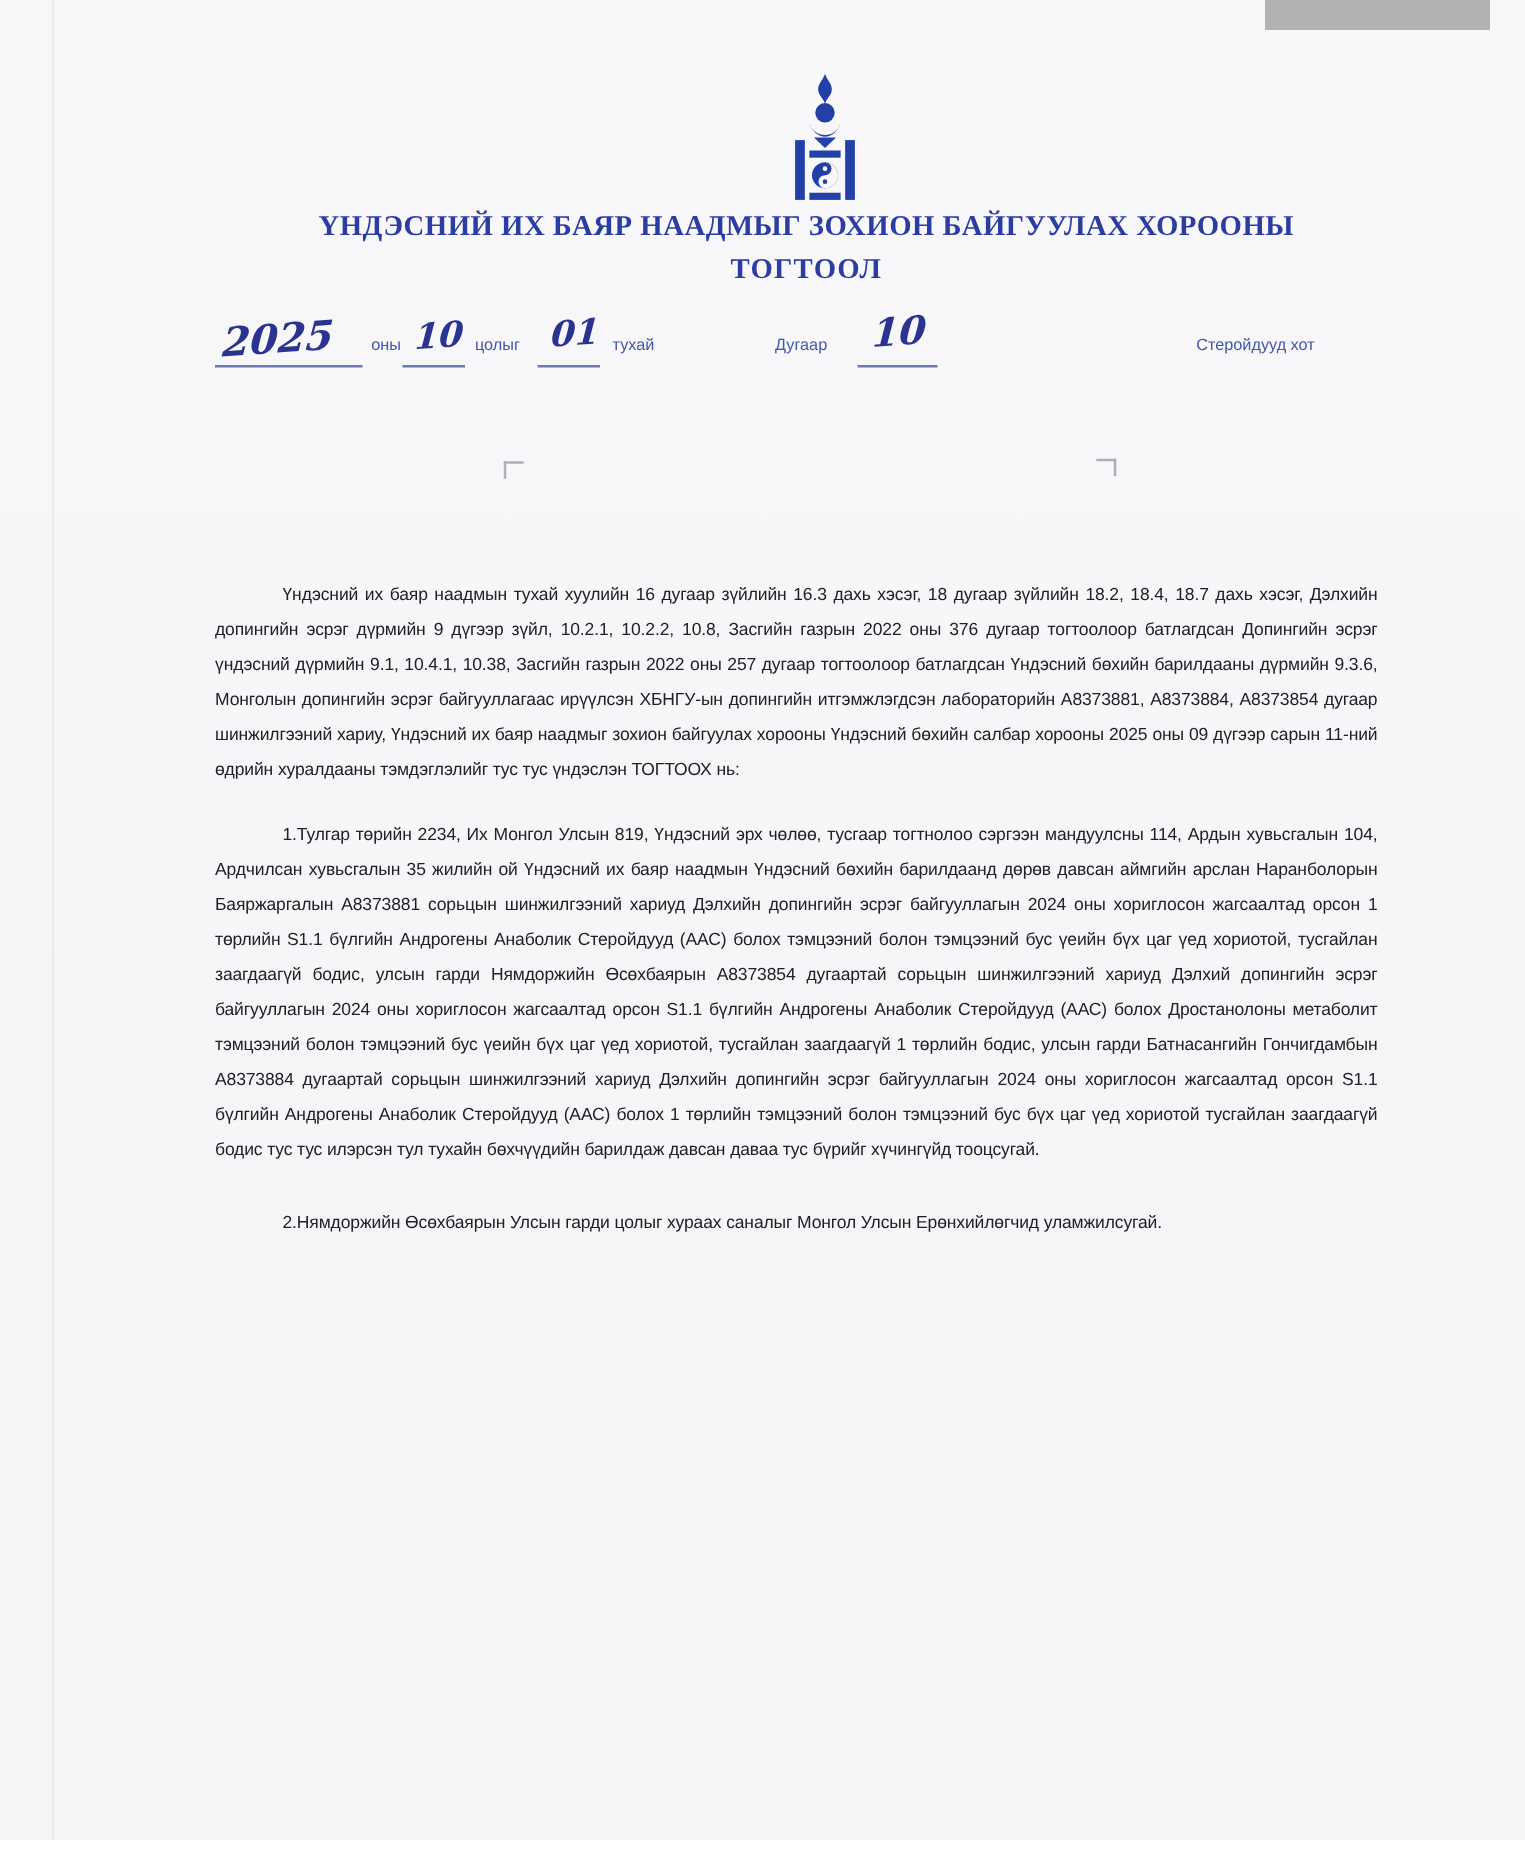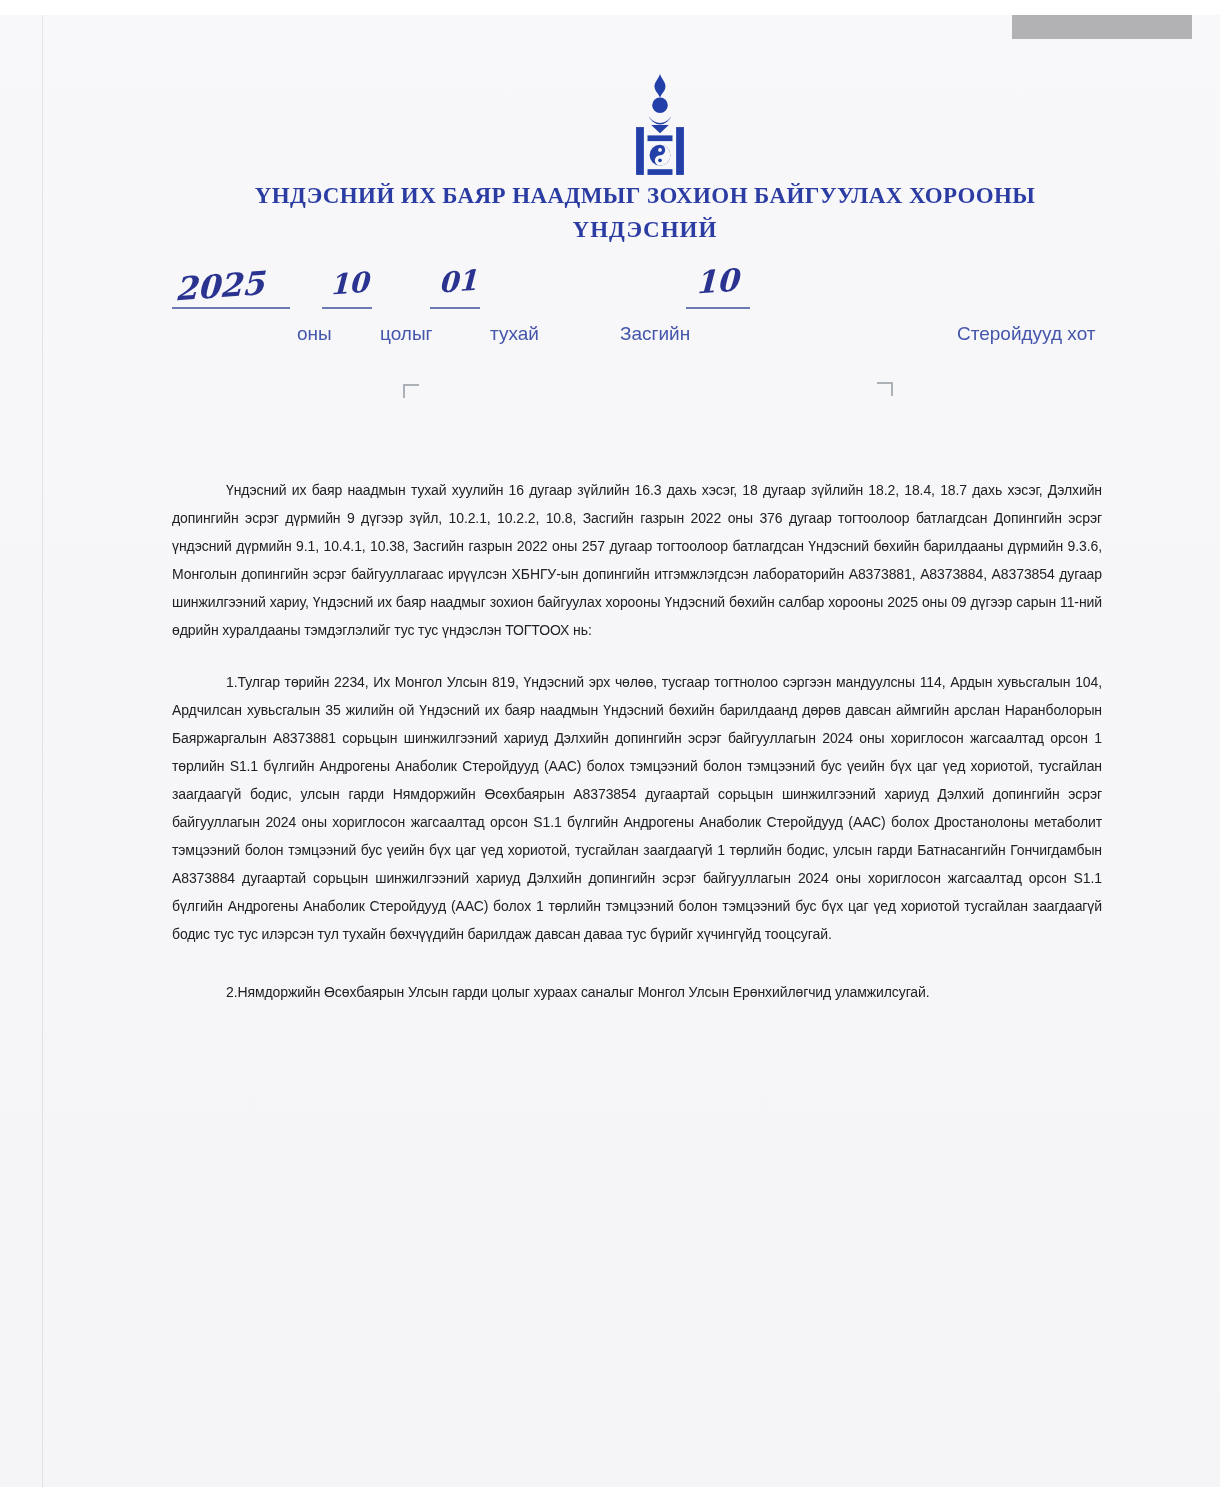--- a/index.html
+++ b/index.html
@@ -1,31 +1,31 @@
 <!DOCTYPE html>
 <html><head>
 <meta charset="utf-8">
 <style>
   html,body{margin:0;padding:0;background:#ffffff;}
   body{width:1220px;height:1498px;position:relative;font-family:"Liberation Sans",sans-serif;overflow:hidden;}
-  .page{position:absolute;left:0;top:15px;width:1220px;height:1472px;
+  .page{position:absolute;left:0;top:0;width:1220px;height:1472px;
         background:linear-gradient(180deg,#f8f7f9 0%,#f6f5f7 55%,#f5f4f6 100%);}
   .page-edge{position:absolute;left:42px;top:0;width:1px;height:1472px;background:rgba(140,150,140,0.18);}
   .scan-artifact{position:absolute;left:1012px;top:0;width:180px;height:24px;background:#b2b1b4;}
 
   .emblem{position:absolute;left:622px;top:58px;width:76px;height:104px;}
 
   .org-title{position:absolute;top:165px;left:70px;width:1150px;text-align:center;
              color:#2b3da3;font-family:"Liberation Serif",serif;font-weight:bold;
              font-size:23px;line-height:31px;letter-spacing:0.4px;}
   .doc-type{position:absolute;top:197px;left:70px;width:1150px;text-align:center;
              color:#2b3da3;font-family:"Liberation Serif",serif;font-weight:bold;
              font-size:23px;line-height:31px;letter-spacing:1px;}
 
-  .date-print{position:absolute;color:#4456ab;font-size:19px;margin-top:40px;}
+  .date-print{position:absolute;color:#4456ab;font-size:13px;}
   .hw{position:absolute;color:#2a3490;font-family:"DejaVu Serif",serif;font-style:italic;
       font-weight:bold;transform:rotate(-4deg) skewX(-8deg);}
   .blank-line{position:absolute;border-bottom:2px solid #6b79b5;height:0;}
 
   .subject{position:absolute;top:374px;left:90px;width:1130px;text-align:center;
            color:#2e2e32;font-size:22px;}
   .corner-left{position:absolute;left:403px;top:369px;width:14px;height:12px;
            border-left:2px solid #9aa0a8;border-top:2px solid #9aa0a8;opacity:0.8;}
   .corner-right{position:absolute;left:877px;top:367px;width:14px;height:12px;
            border-right:2px solid #9aa0a8;border-top:2px solid #9aa0a8;opacity:0.8;}
@@ -56,35 +56,35 @@
       <rect x="20" y="60" width="24" height="5.5"></rect>
       <circle cx="32" cy="79" r="10"></circle>
       <rect x="20" y="92.5" width="24" height="5.5"></rect>
     </g>
     <path d="M32 69 a10 10 0 0 1 0 20 a5 5 0 0 1 0 -10 a5 5 0 0 0 0 -10 Z" fill="#f8f7f9"></path>
     <circle cx="32" cy="74" r="1.8" fill="#f8f7f9"></circle>
     <circle cx="32" cy="84" r="1.8" fill="#2240a8"></circle>
   </svg>
 
   <div class="org-title">ҮНДЭСНИЙ ИХ БАЯР НААДМЫГ ЗОХИОН БАЙГУУЛАХ ХОРООНЫ</div>
-  <div class="doc-type" style="top:199px;">ҮНДЭСНИЙ</div>
+  <div class="doc-type" style="top:199px;">ТОГТООЛ</div>
 
   <span class="hw" style="left:178px;top:252px;font-size:32px;">2025</span>
   <span class="blank-line" style="left:172px;top:292px;width:118px;"></span>
   <span class="date-print" style="left:297px;top:268px;">оны</span>
 
   <span class="hw" style="left:332px;top:252px;font-size:28px;">10</span>
   <span class="blank-line" style="left:322px;top:292px;width:50px;"></span>
   <span class="date-print" style="left:380px;top:268px;">цолыг</span>
 
   <span class="hw" style="left:441px;top:250px;font-size:28px;">01</span>
   <span class="blank-line" style="left:430px;top:292px;width:50px;"></span>
   <span class="date-print" style="left:490px;top:268px;">тухай</span>
 
-  <span class="date-print" style="left:620px;top:268px;">Засгийн</span>
+  <span class="date-print" style="left:620px;top:268px;">Дугаар</span>
   <span class="hw" style="left:698px;top:248px;font-size:31px;">10</span>
   <span class="blank-line" style="left:686px;top:292px;width:64px;"></span>
 
   <span class="date-print" style="left:957px;top:268px;">Стеройдууд хот</span>
 
   <div class="corner-left"></div>
   <div class="corner-right"></div>
 
   <div class="body-text">
     <p class="p1">Үндэсний их баяр наадмын тухай хуулийн 16 дугаар зүйлийн 16.3 дахь хэсэг, 18 дугаар зүйлийн 18.2, 18.4, 18.7 дахь хэсэг, Дэлхийн допингийн эсрэг дүрмийн 9 дүгээр зүйл, 10.2.1, 10.2.2, 10.8, Засгийн газрын 2022 оны 376 дугаар тогтоолоор батлагдсан Допингийн эсрэг үндэсний дүрмийн 9.1, 10.4.1, 10.38, Засгийн газрын 2022 оны 257 дугаар тогтоолоор батлагдсан Үндэсний бөхийн барилдааны дүрмийн 9.3.6, Монголын допингийн эсрэг байгууллагаас ирүүлсэн ХБНГУ-ын допингийн итгэмжлэгдсэн лабораторийн А8373881, А8373884, А8373854 дугаар шинжилгээний хариу, Үндэсний их баяр наадмыг зохион байгуулах хорооны Үндэсний бөхийн салбар хорооны 2025 оны 09 дүгээр сарын 11-ний өдрийн хуралдааны тэмдэглэлийг тус тус үндэслэн ТОГТООХ нь:</p>

